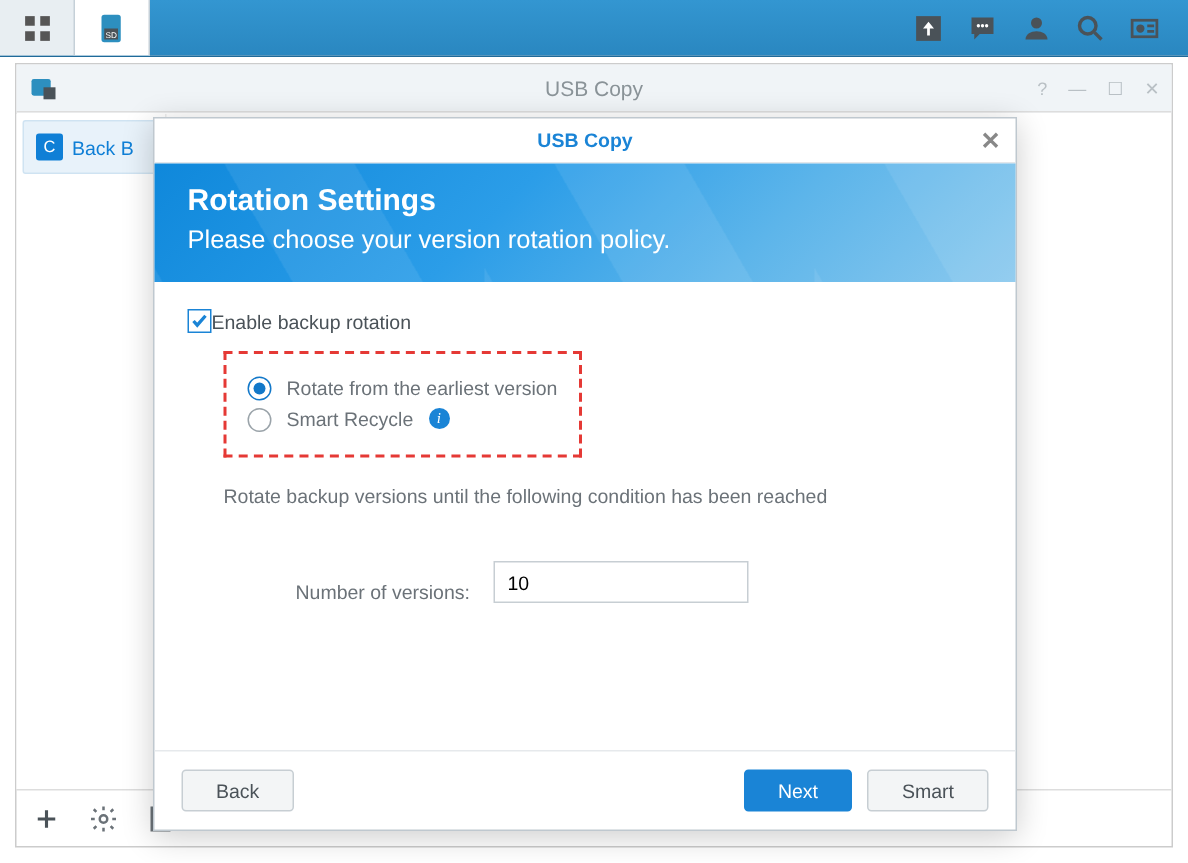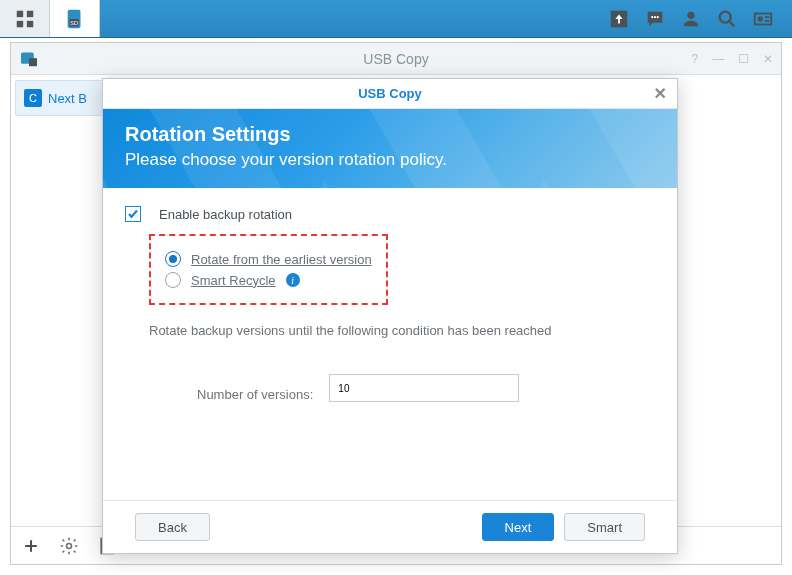--- a/index.html
+++ b/index.html
@@ -25,35 +25,35 @@
 .bottombar svg { width: 20px; height: 20px; }
 
 .dialog { position: absolute; top: 78px; left: 102px; width: 576px; height: 476px; background: #fff; border: 1px solid #bfc8cf; box-shadow: 0 4px 20px rgba(0,0,0,0.2); }
 .dlg-title { height: 30px; display: flex; align-items: center; justify-content: center; color: #1a84d6; font-size: 13px; font-weight: 600; border-bottom: 1px solid #e2e6ea; position: relative; }
 .dlg-close { position: absolute; right: 10px; color: #888; cursor: pointer; font-size: 16px; }
 .dlg-banner { height: 79px; background: linear-gradient(135deg, #0f88db 0%, #2b9de8 40%, #5db5ea 70%, #8bc9ee 100%); padding: 14px 22px; color: #fff; position: relative; overflow: hidden; }
 .dlg-banner::before { content: ''; position: absolute; inset: 0; background: linear-gradient(60deg, rgba(255,255,255,0.08) 25%, transparent 25%, transparent 50%, rgba(255,255,255,0.08) 50%, rgba(255,255,255,0.08) 75%, transparent 75%); background-size: 220px 220px; }
 .dlg-banner h2 { font-size: 20px; font-weight: 600; position: relative; }
 .dlg-banner p { font-size: 17px; margin-top: 4px; position: relative; }
 .dlg-body { padding: 18px 22px; color: #4a5258; font-size: 13px; }
-.check-row { display: flex; align-items: center; gap: 18px; margin-bottom: 12px; }
+.check-row { display: flex; align-items: center; gap: 0; margin-bottom: 12px; }
 .checkbox { width: 16px; height: 16px; border: 1px solid #1a84d6; display: flex; align-items: center; justify-content: center; cursor: pointer; }
 .checkbox svg { width: 12px; height: 12px; }
 .sub { margin-left: 24px; color: #6b7278; }
 .sub-label { margin-bottom: 10px; }
 .radio-group { border: 2px dashed #e53935; padding: 10px 14px; display: inline-block; margin-bottom: 8px; }
-.radio-row { display: flex; align-items: center; gap: 10px; margin: 5px 0; cursor: pointer; text-decoration: underline; }
+.radio-row { display: flex; align-items: flex-start; gap: 10px; margin: 5px 0; cursor: pointer; }
 .radio { width: 16px; height: 16px; border: 1px solid #9aa3a9; border-radius: 50%; display: flex; align-items: center; justify-content: center; }
 .radio.selected { border-color: #1278c9; }
 .radio.selected::after { content: ''; width: 8px; height: 8px; background: #1278c9; border-radius: 50%; }
 .info-icon { width: 14px; height: 14px; background: #1a84d6; color: #fff; border-radius: 50%; font-size: 10px; font-style: italic; display: inline-flex; align-items: center; justify-content: center; font-family: serif; }
 .cond-label { margin: 10px 0 10px 0; }
 .num-row { display: flex; align-items: flex-end; gap: 16px; margin-left: 48px; margin-top: 36px; }
-.num-row input { width: 190px; height: 28px; border: 1px solid #c7ced3; padding: 0 8px; font-size: 10px; }
-.dlg-footer { position: absolute; bottom: 0; left: 0; right: 0; padding: 12px 32px; border-top: 1px solid #e6e9ec; display: flex; gap: 10px; }
+.num-row input { width: 170px; height: 28px; border: 1px solid #c7ced3; padding: 0 8px; font-size: 13px; }
+.dlg-footer { position: absolute; bottom: 0; left: 0; right: 0; padding: 12px 18px; border-top: 1px solid #e6e9ec; display: flex; gap: 10px; }
 .btn { height: 28px; padding: 0 22px; border-radius: 3px; font-size: 13px; cursor: pointer; display: flex; align-items: center; }
 .btn-default { background: #f3f5f6; border: 1px solid #c7ced3; color: #4a5258; }
 .btn-primary { background: #1a84d6; border: 1px solid #1a84d6; color: #fff; margin-left: 12px; }
 .spacer { flex: 1; }
 </style>
 </head>
 <body>
 
 <div class="topbar">
   <div class="topbar-left">
@@ -110,21 +110,21 @@
     <div class="win-ctrls">
       <span>?</span>
       <span>—</span>
       <span>☐</span>
       <span>✕</span>
     </div>
   </div>
   <div class="sidebar">
     <div class="side-item">
       <span class="side-badge">C</span>
-      <span>Next B</span>
+      <span>Back B</span>
     </div>
   </div>
   <div class="main-text">e front port</div>
   <div class="bottombar">
     <svg viewBox="0 0 24 24" stroke="#4a5258" stroke-width="2.5">
         <path d="M12 5v14M5 12h14"></path>
       </svg>
     <svg viewBox="0 0 24 24" fill="none" stroke="#6b7278" stroke-width="2">
         <circle cx="12" cy="12" r="3"></circle>
         <path d="M12 2v3M12 19v3M4.2 4.2l2.1 2.1M17.7 17.7l2.1 2.1M2 12h3M19 12h3M4.2 19.8l2.1-2.1M17.7 6.3l2.1-2.1"></path>

